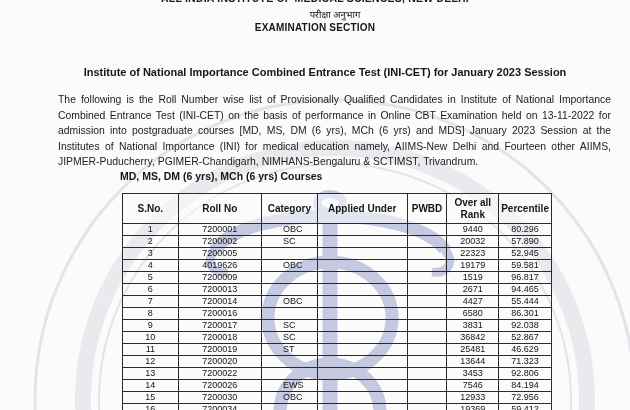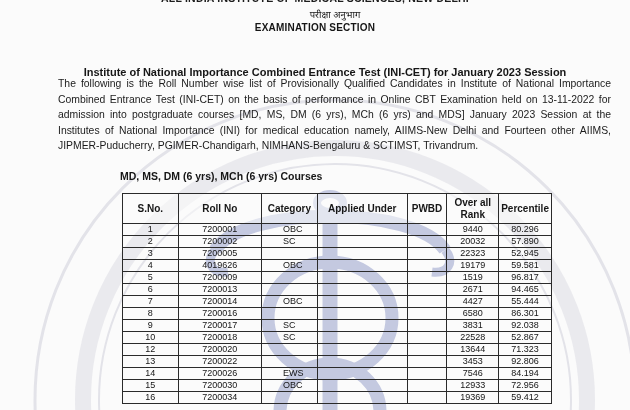--- a/index.html
+++ b/index.html
@@ -62,21 +62,21 @@
   }
   .doc-title {
     position: absolute;
     top: 66px; left: 30px; right: 10px;
     text-align: center;
     font-weight: bold;
     font-size: 11px;
   }
   .body-par {
     position: absolute;
-    top: 76px; left: 58px; width: 553px;
+    top: 92px; left: 58px; width: 553px;
     font-size: 10.4px;
     line-height: 15.6px;
     text-align: justify;
     color: #1b1b1b;
   }
   .courses-heading {
     position: absolute;
     top: 170px; left: 120px;
     font-weight: bold;
     font-size: 10.5px;
@@ -258,22 +258,31 @@
             <td></td>
             <td>3831</td>
             <td>92.038</td>
           </tr>
           <tr>
             <td>10</td>
             <td>7200018</td>
             <td class="cat">SC</td>
             <td></td>
             <td></td>
-            <td>22528</td>
+            <td>36842</td>
             <td>52.867</td>
+          </tr>
+          <tr>
+            <td>11</td>
+            <td>7200019</td>
+            <td class="cat">ST</td>
+            <td></td>
+            <td></td>
+            <td>25481</td>
+            <td>46.629</td>
           </tr>
           <tr>
             <td>12</td>
             <td>7200020</td>
             <td class="cat"></td>
             <td></td>
             <td></td>
             <td>13644</td>
             <td>71.323</td>
           </tr>

